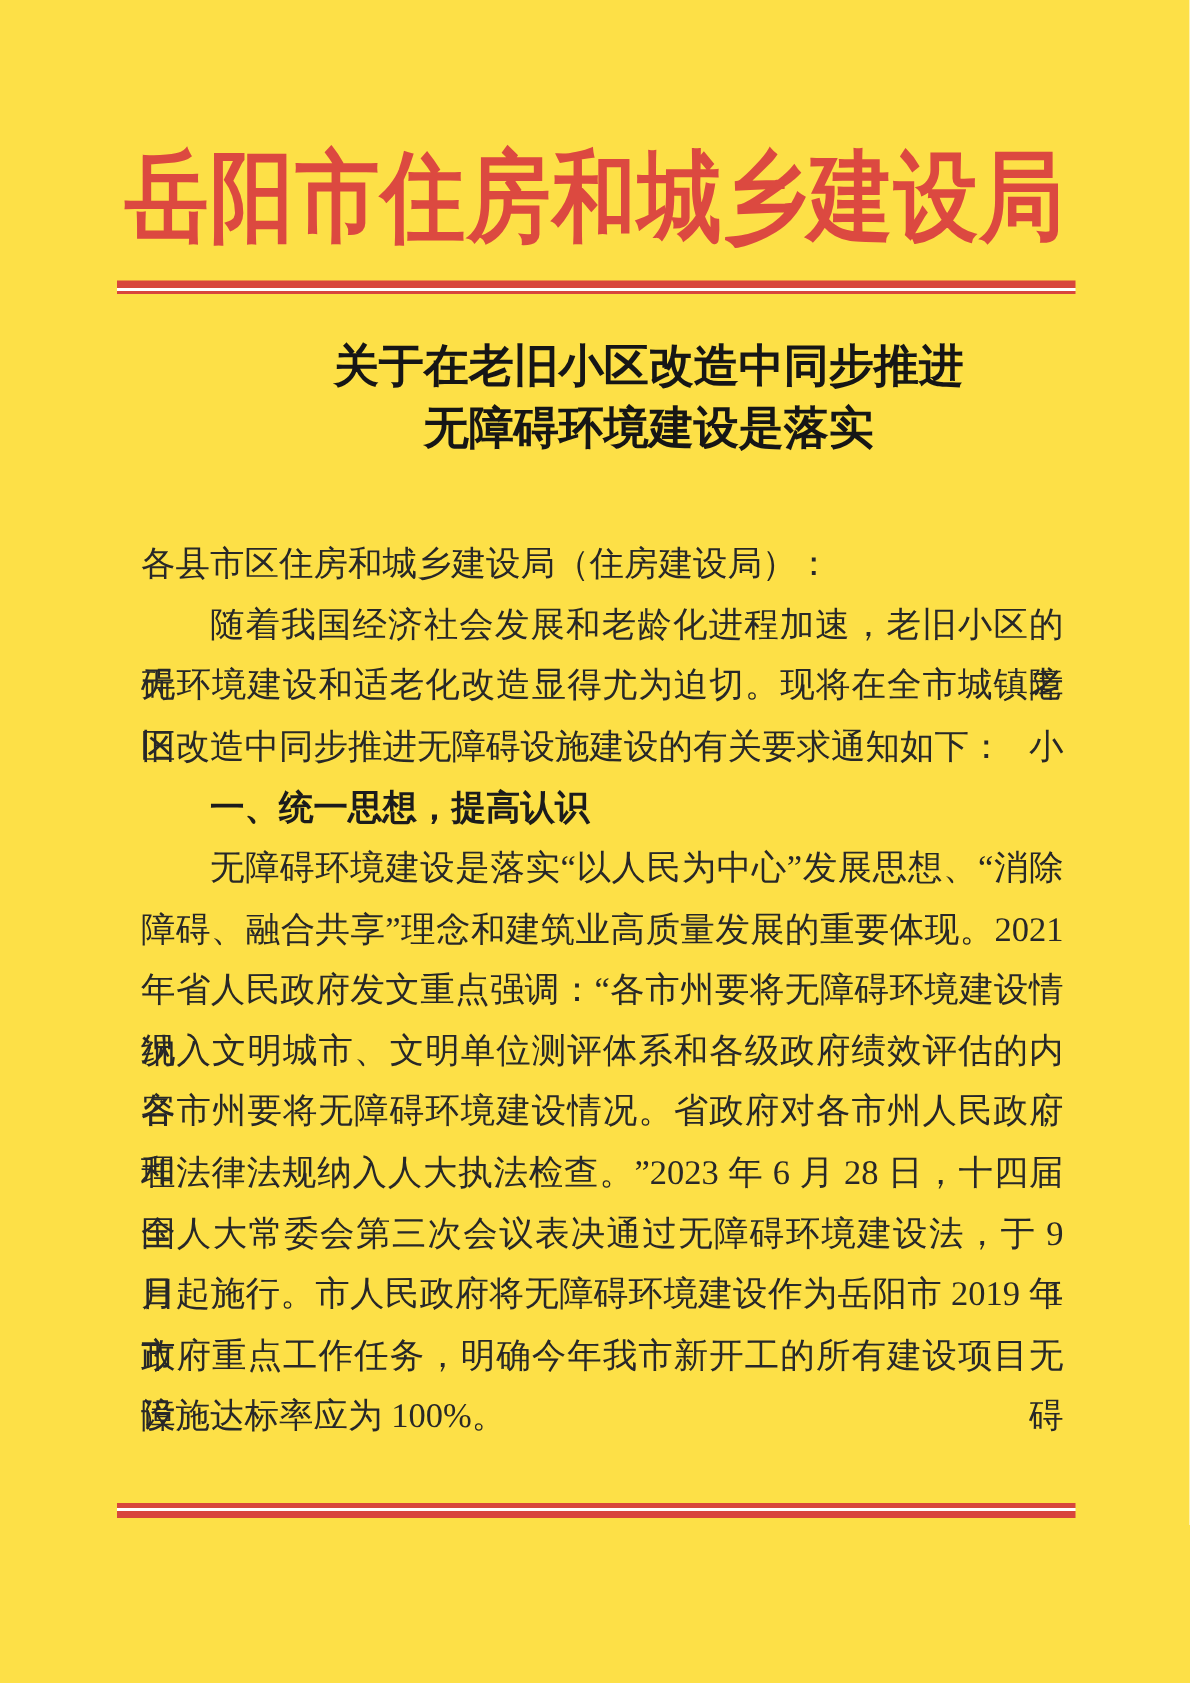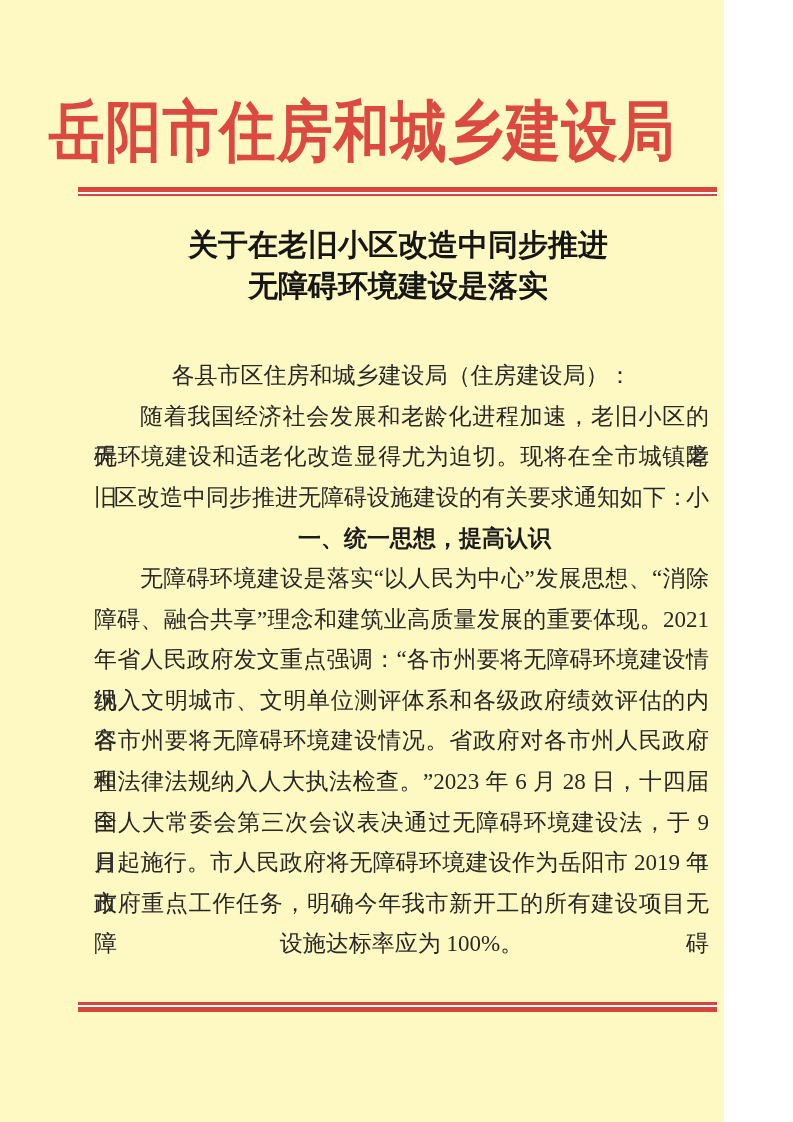--- a/index.html
+++ b/index.html
@@ -1,21 +1,21 @@
 <!DOCTYPE html>
 <html><head>
 <meta charset="utf-8">
 <style>
   html, body { margin: 0; padding: 0; background: #ffffff; }
 
   .page {
     position: relative;
-    width: 724px;
+    width: 793px;
     height: 1122px;
-    background: #fef9c3;
+    background: #fde047;
     overflow: hidden;
     font-family: "Liberation Serif", "DejaVu Serif", serif;
   }
 
   
   .agency {
     position: absolute;
     top: 88px;
     left: 0;
     width: 100%;
@@ -72,21 +72,21 @@
     position: absolute;
     top: 356px;
     left: 94px;
     width: 615px;
     font-size: 23px;
     color: #282828;
   }
   .line {
     height: 40.6px;
     line-height: 40.6px;
-    text-align: center;
+    text-align: left;
   }
   .line.fill {
     text-align: justify;
     text-align-last: justify;
   }
   .line.indent { text-indent: 2em; }
   .line.heading {
     font-weight: bold;
     color: #1c1c1c;
     font-family: Liberation Sans, sans-serif;

